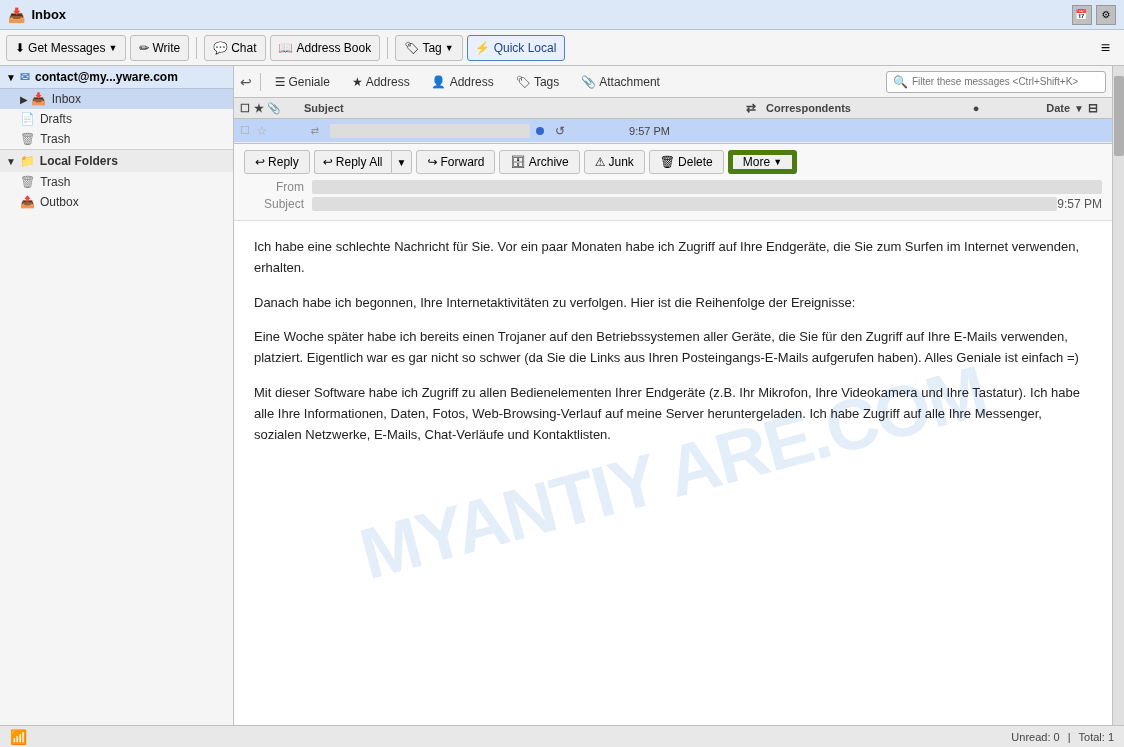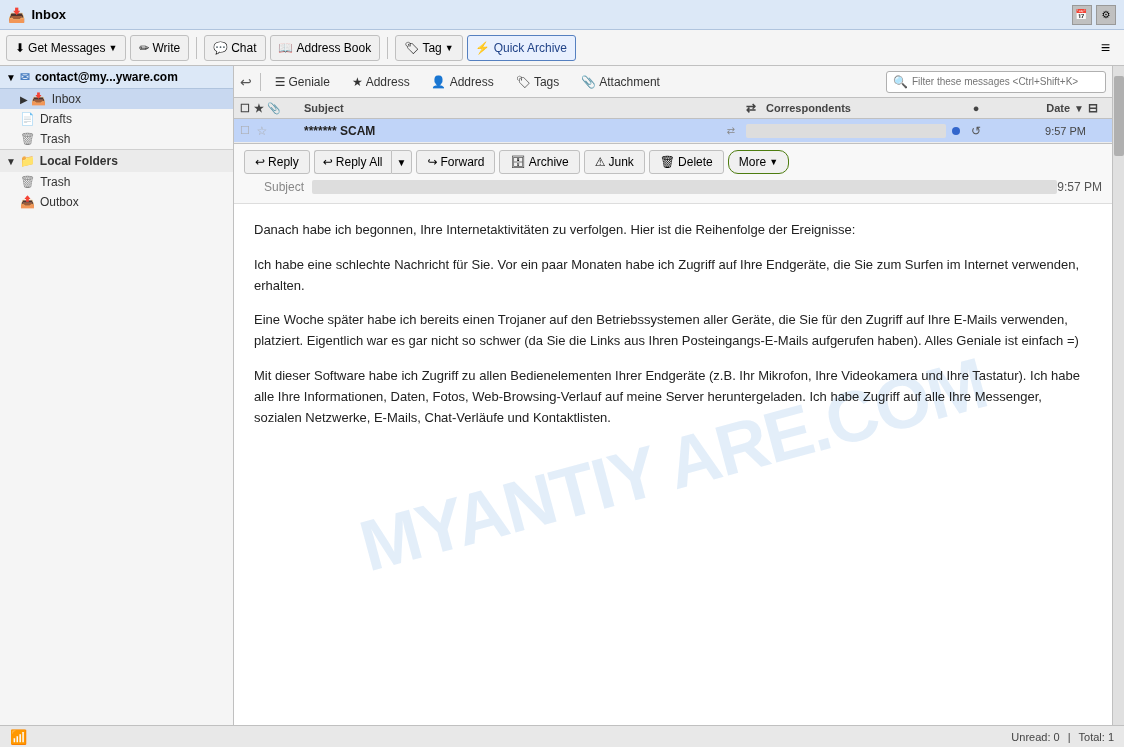--- a/index.html
+++ b/index.html
@@ -239,22 +239,22 @@
       border: 1px solid #c0c0c0;
       border-radius: 0 3px 3px 0;
       cursor: pointer;
       font-size: 10px;
       height: 24px;
     }
     .action-more-btn {
       display: flex; align-items: center; gap: 3px;
       padding: 3px 10px;
       background: #f0f0f0;
-      border: 1px solid #4d7c0f;
-      border-radius: 10px;
+      border: 5px solid #4d7c0f;
+      border-radius: 3px;
       cursor: pointer;
       font-size: 12px;
       height: 24px;
     }
 
     .email-fields { font-size: 12px; color: #444; }
     .email-field-row {
       display: flex;
       align-items: center;
       margin-bottom: 3px;
@@ -383,21 +383,21 @@
     <span>Address Book</span>
   </button>
   <div class="toolbar-sep"></div>
   <button class="toolbar-btn">
     <span>🏷</span>
     <span>Tag</span>
     <span style="font-size:9px;">▼</span>
   </button>
   <button class="toolbar-btn quick-filter-btn">
     <span>⚡</span>
-    <span>Quick Archive</span>
+    <span>Quick Local</span>
   </button>
   <div class="toolbar-spacer"></div>
   <div class="hamburger-btn">
     <span>≡</span>
   </div>
 </div>
 
 <div class="main-area">
 
   <div class="sidebar">
@@ -498,21 +498,20 @@
           <span style="font-size:12px;">⊟</span>
         </div>
       </div>
 
       <div class="message-row selected">
         <div class="col-flags">
           <span style="font-size:11px; color:#aaa;">☐</span>
           <span class="msg-star">☆</span>
           <span class="msg-attach"></span>
         </div>
-        <div class="msg-subject">******* SCAM</div>
         <div class="msg-thread-icon">⇄</div>
         <div class="msg-correspondents"></div>
         <div class="msg-read-dot">
           <span class="dot dot-blue"></span>
         </div>
         <div style="width:20px; text-align:center;">
           <span style="font-size:12px; color:#555;">↺</span>
         </div>
         <div class="msg-date">9:57 PM</div>
         <div class="msg-expand"></div>
@@ -552,31 +551,35 @@
             <span>Delete</span>
           </button>
           <div class="action-more-btn">
             <span>More</span>
             <span style="font-size:9px;">▼</span>
           </div>
         </div>
 
         <div class="email-fields">
           <div class="email-field-row">
+            <span class="field-label">From</span>
+            <div class="field-value-bar field-value-short"></div>
+          </div>
+          <div class="email-field-row">
             <span class="field-label">Subject</span>
             <div class="field-value-bar" style="width: 280px;"></div>
             <span class="email-timestamp">9:57 PM</span>
           </div>
         </div>
       </div>
 
       <div class="email-body">
         <div class="watermark">MYANTIY   ARE.COM</div>
+        <p>Ich habe eine schlechte Nachricht für Sie. Vor ein paar Monaten habe ich Zugriff auf Ihre Endgeräte, die Sie zum Surfen im Internet verwenden, erhalten.</p>
         <p>Danach habe ich begonnen, Ihre Internetaktivitäten zu verfolgen. Hier ist die Reihenfolge der Ereignisse:</p>
-        <p>Ich habe eine schlechte Nachricht für Sie. Vor ein paar Monaten habe ich Zugriff auf Ihre Endgeräte, die Sie zum Surfen im Internet verwenden, erhalten.</p>
         <p>Eine Woche später habe ich bereits einen Trojaner auf den Betriebssystemen aller Geräte, die Sie für den Zugriff auf Ihre E-Mails verwenden, platziert. Eigentlich war es gar nicht so schwer (da Sie die Links aus Ihren Posteingangs-E-Mails aufgerufen haben). Alles Geniale ist einfach =)</p>
         <p>Mit dieser Software habe ich Zugriff zu allen Bedienelementen Ihrer Endgeräte (z.B. Ihr Mikrofon, Ihre Videokamera und Ihre Tastatur). Ich habe alle Ihre Informationen, Daten, Fotos, Web-Browsing-Verlauf auf meine Server heruntergeladen. Ich habe Zugriff auf alle Ihre Messenger, sozialen Netzwerke, E-Mails, Chat-Verläufe und Kontaktlisten.</p>
       </div>
     </div>
 
   </div>
 
   <div class="scroll-track">
     <div class="scroll-thumb"></div>
   </div>

